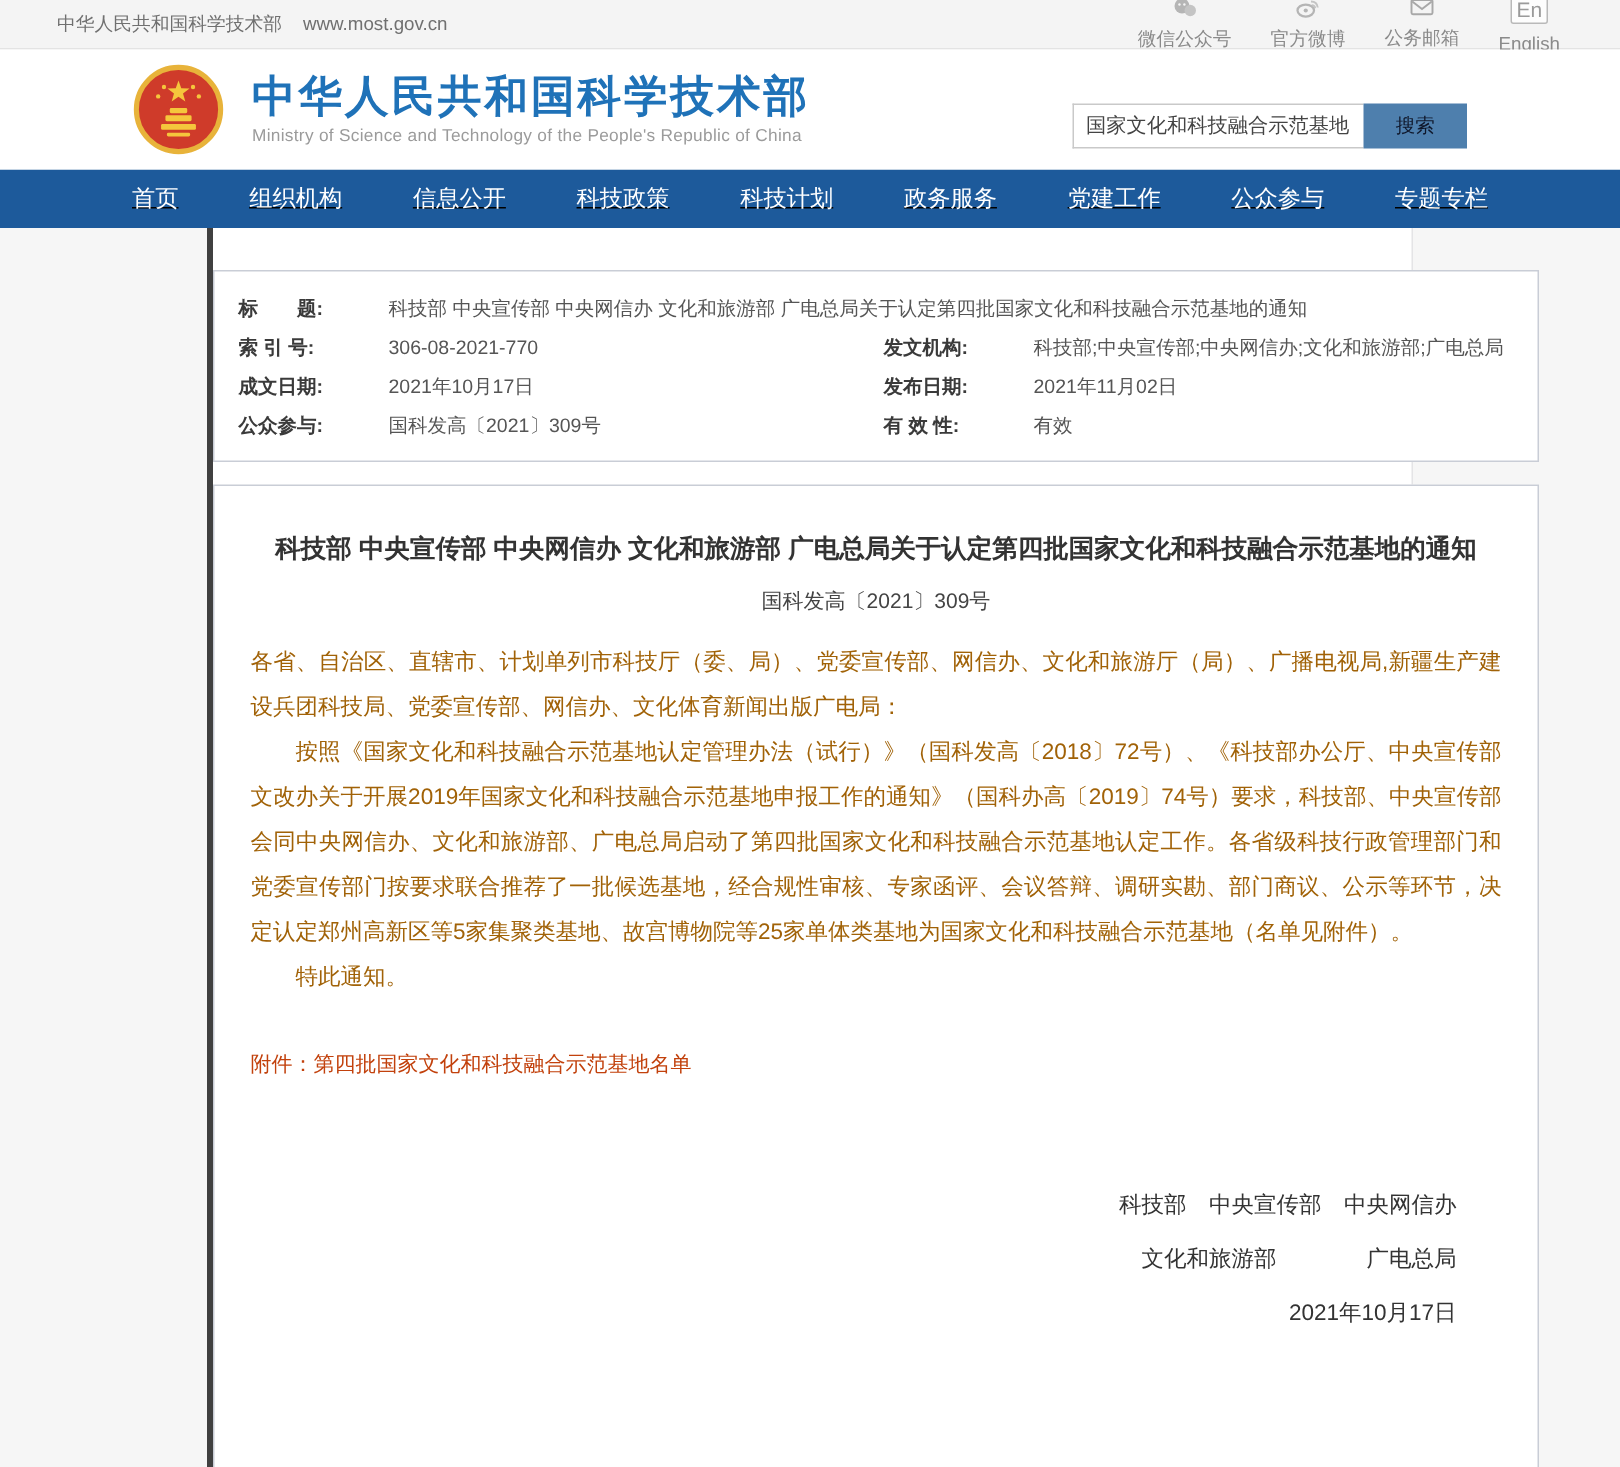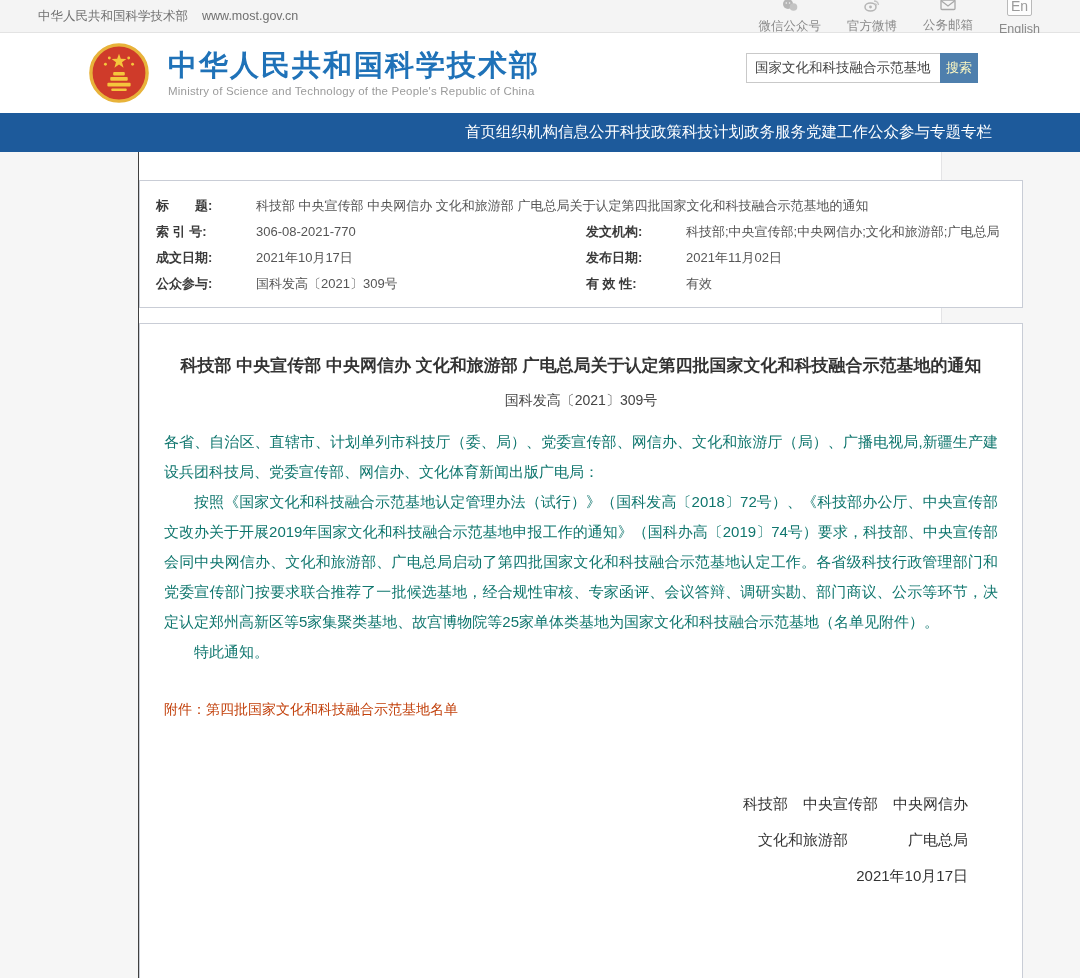--- a/index.html
+++ b/index.html
@@ -17,51 +17,51 @@
   .en-box { display:inline-block; border:1px solid #b9b9b9; color:#9a9a9a;
     font-size:14px; padding:1px 3px; border-radius:2px; background:#fdfdfd; }
 
   
   .header { height:80px; background:#ffffff; position:relative;
     display:flex; align-items:center; padding-left:88px; }
   .emblem { width:62px; height:62px; flex:0 0 62px; }
   .brand { margin-left:18px; }
   .brand-title { color:#1f72b8; font-size:29px; font-weight:bold; letter-spacing:2px; line-height:1.15; }
   .brand-sub { color:#9b9b9b; font-size:11.5px; margin-top:3px; letter-spacing:.2px; }
-  .searchbox { position:absolute; right:102px; top:20px; display:flex; }
+  .searchbox { position:absolute; right:102px; top:36px; display:flex; }
   .search-input { width:194px; height:30px; border:1px solid #c9c9c9; border-right:none;
     padding:0 8px; font-size:13.5px; color:#444; outline:none; background:#fff;
     font-family:"Liberation Sans","DejaVu Sans",sans-serif; }
-  .search-btn { width:38px; height:30px; background:#4e7fad; color:#fef9c3; border:none;
+  .search-btn { width:69px; height:30px; background:#4e7fad; color:#0f172a; border:none;
     font-size:13px; cursor:pointer; font-family:"Liberation Sans","DejaVu Sans",sans-serif; }
 
   
   .nav { height:39px; background:#1d5a9b; display:flex; align-items:center;
-    justify-content:flex-end; padding:0 88px; }
+    justify-content:space-between; padding:0 88px;text-decoration:underline; }
   .nav-item { color:#ffffff; font-size:15.5px; cursor:pointer; white-space:nowrap; }
 
   
   .content-outer { height:826px; background:#f6f6f6; }
   .content-col { width:804px; height:100%; margin:0 auto; background:#ffffff;
-    border-left:1px solid #404040; border-right:1px solid #e4e4e6; padding-top:28px; }
+    border-left:4px solid #404040; border-right:1px solid #e4e4e6; padding-top:28px; }
 
   .meta-box { width:884px; margin:0 auto 15px; background:#fff;
     border:1px solid #c9cdd6; padding:12px 20px 10px 16px; }
   .meta-row { display:grid; grid-template-columns:100px 330px 100px 1fr;
     line-height:26px; font-size:13px; }
   .meta-row.full { grid-template-columns:100px 1fr; }
   .meta-label { color:#3a3a3a; font-weight:bold; white-space:nowrap; }
   .meta-value { color:#555; overflow:hidden; white-space:nowrap; }
 
   .doc-box { width:884px; margin:0 auto; background:#fff; border:1px solid #c9cdd6;
     padding:28px 24px 60px; height:900px; }
   .doc-title { text-align:center; font-size:17px; font-weight:bold; color:#333;
     line-height:1.6; }
   .doc-number { text-align:center; font-size:14px; color:#444; margin:13px 0 17px; }
-  .doc-body p { font-size:15px; color:#0f766e; line-height:30px; text-align:justify; }
+  .doc-body p { font-size:15px; color:#a16207; line-height:30px; text-align:justify; }
   .doc-body p.indent { text-indent:2em; }
   .attachment { font-size:14px; color:#c2410c; margin-top:27px; line-height:30px; }
   .signature { margin-top:62px; text-align:right; font-size:15px; color:#333;
     line-height:36px; padding-right:30px; }
 </style>
 </head>
 <body>
 
 <div class="topbar">
   <div class="topbar-left">

